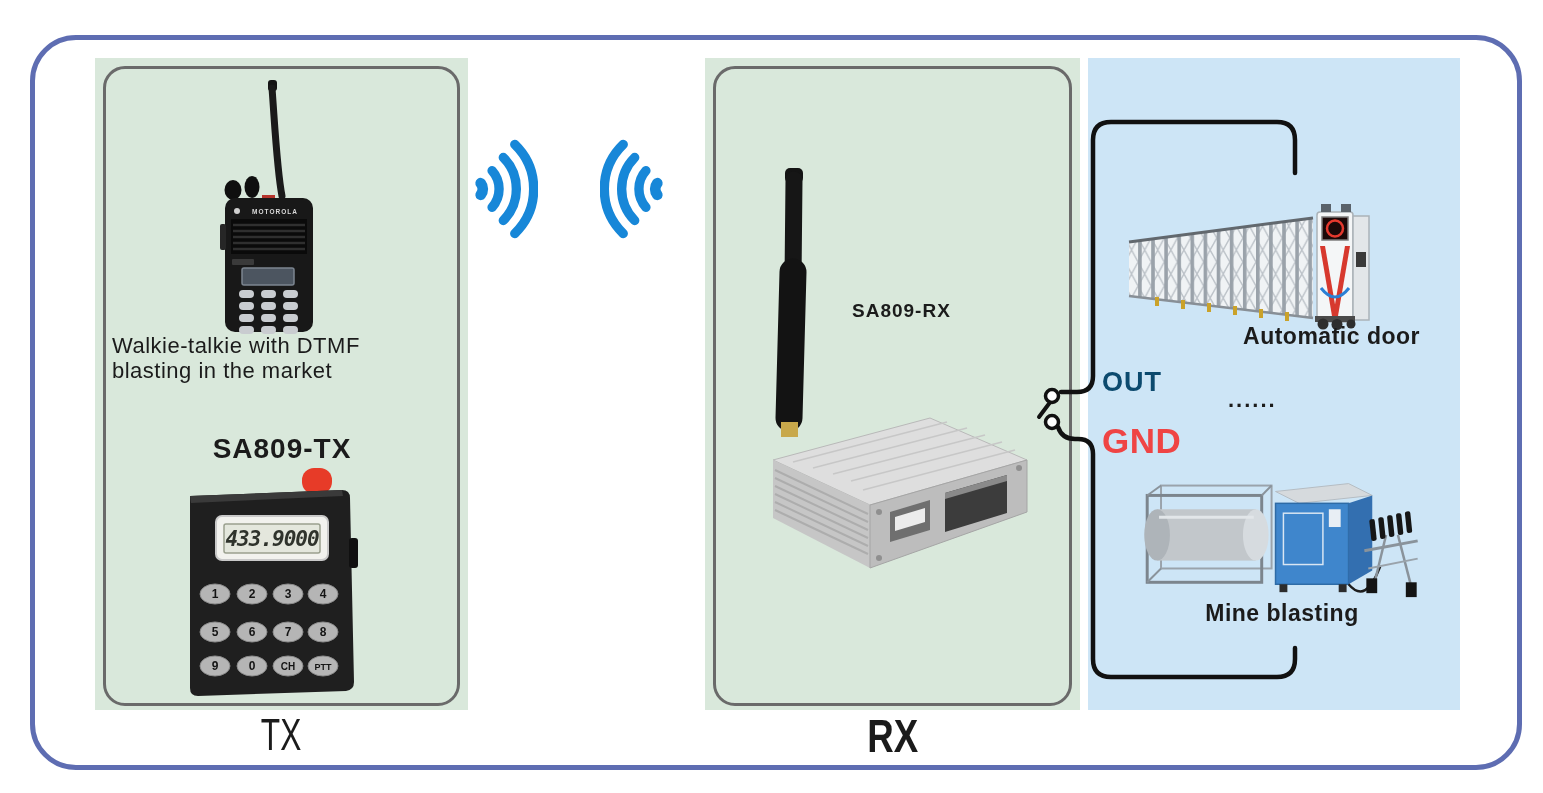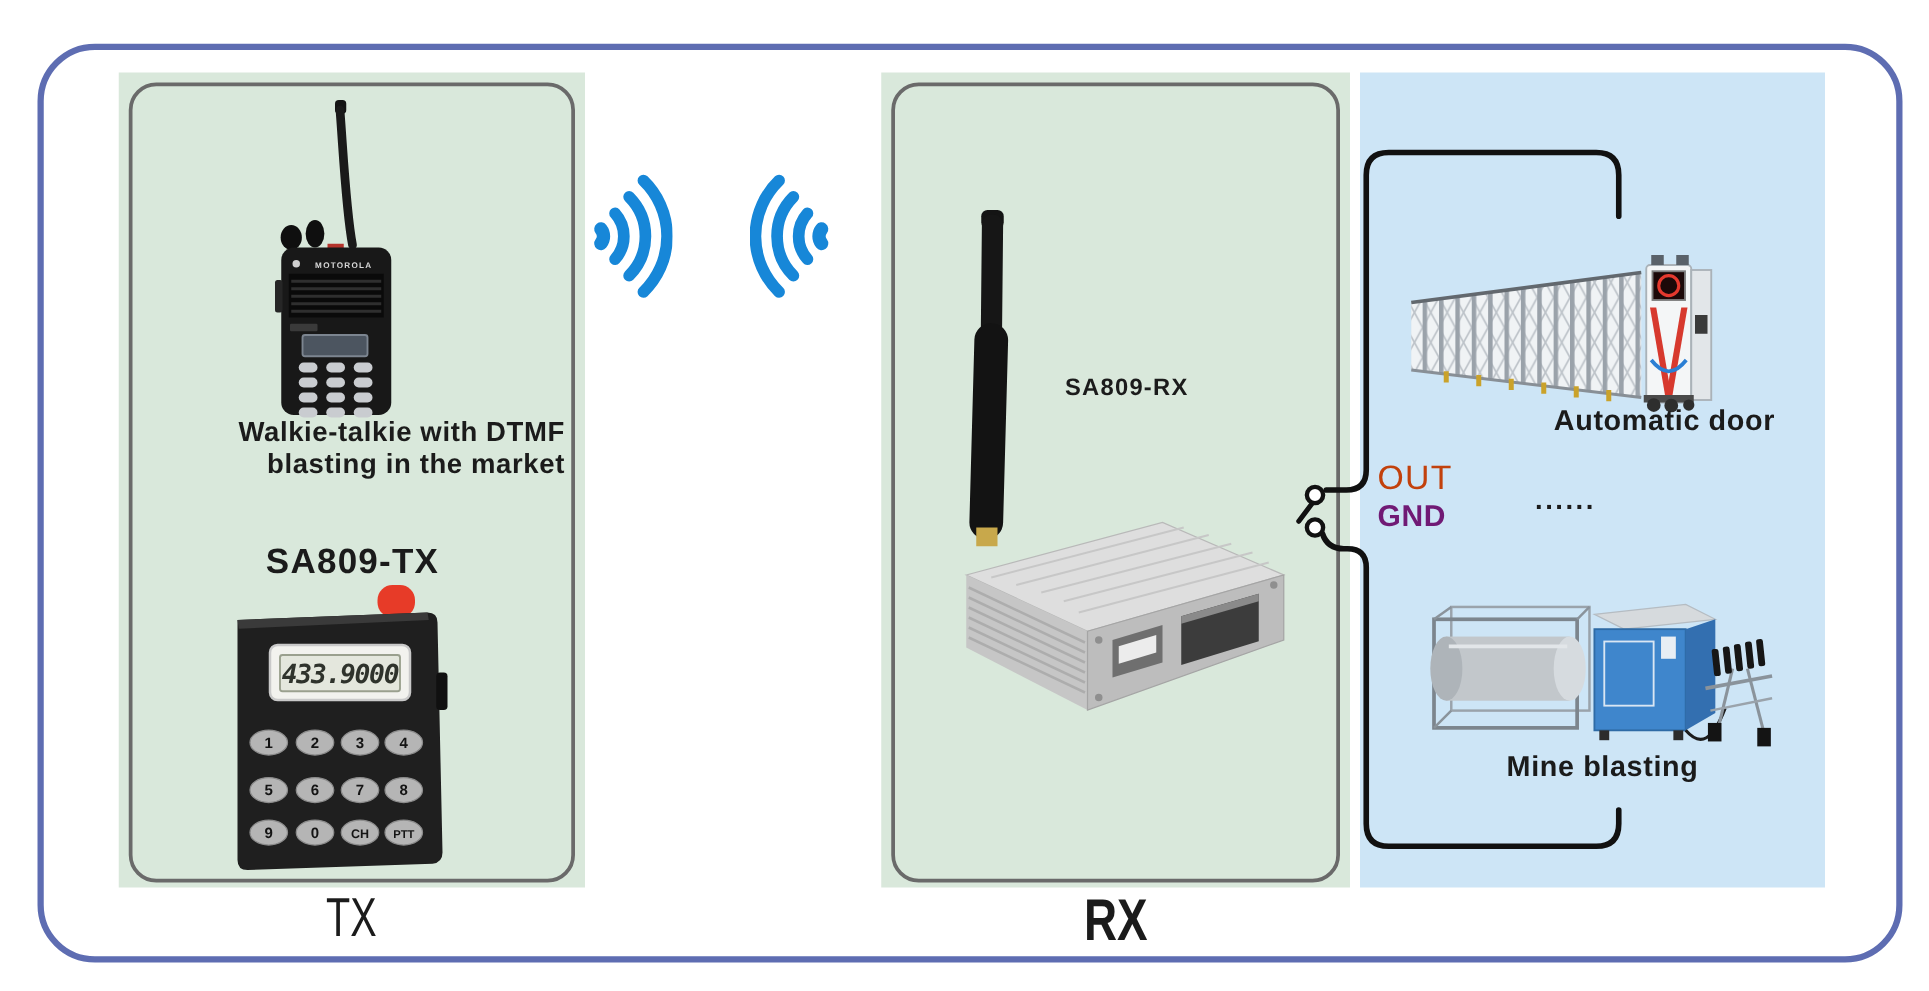--- a/index.html
+++ b/index.html
@@ -14,39 +14,39 @@
   .panel-green-border{border:3px solid #6a6a6a;border-radius:22px;}
 
   .left-green{left:95px;top:58px;width:373px;height:652px;}
   .left-border{left:103px;top:66px;width:351px;height:634px;}
 
   .mid-green{left:705px;top:58px;width:375px;height:652px;}
   .mid-border{left:713px;top:66px;width:353px;height:634px;}
 
   .blue-panel{left:1088px;top:58px;width:372px;height:652px;background:#cde5f6;}
 
-  .cap1{left:112px;top:333px;width:340px;text-align:right;
-        font-size:22px;font-weight:bold;line-height:25px;letter-spacing:.5px;}
+  .cap1{left:112px;top:333px;width:340px;text-align:left;
+        font-size:22px;font-weight:normal;line-height:25px;letter-spacing:.5px;}
   .or-lab{left:112px;top:394px;width:340px;text-align:center;font-size:24px;font-weight:bold;}
   .satx-lab{left:112px;top:433px;width:340px;text-align:center;
         font-size:28px;font-weight:bold;letter-spacing:1px;}
   .sarx-lab{left:852px;top:300px;font-size:19px;font-weight:bold;letter-spacing:1px;}
 
   .tx-big{left:95px;top:710px;width:373px;text-align:center;}
   .tx-big span{display:inline-block;font-size:44px;font-weight:500;
         transform:scaleX(.72);transform-origin:center;}
   .rx-big{left:705px;top:708px;width:375px;text-align:center;}
   .rx-big span{display:inline-block;font-size:47px;font-weight:800;
         transform:scaleX(.78);transform-origin:center;}
 
   .ue-title{left:1160px;top:74px;width:300px;text-align:center;
         font-size:29px;font-weight:bold;letter-spacing:.5px;}
   .load-note{left:1300px;top:127px;font-size:19px;font-weight:bold;letter-spacing:.5px;white-space:nowrap;}
-  .out-lab{left:1102px;top:367px;font-size:27px;font-weight:normal;color:#c2410c;letter-spacing:1px;}
-  .gnd-lab{left:1102px;top:400px;font-size:24px;font-weight:bold;color:#701a75;letter-spacing:.5px;}
+  .out-lab{left:1102px;top:367px;font-size:27px;font-weight:bold;color:#0c4a6e;letter-spacing:1px;}
+  .gnd-lab{left:1102px;top:421px;font-size:35px;font-weight:bold;color:#ef4444;letter-spacing:.5px;}
   .dots{left:1228px;top:387px;font-size:22px;font-weight:bold;letter-spacing:2px;}
   .autodoor-lab{left:1120px;top:323px;width:300px;text-align:right;font-size:23px;font-weight:bold;letter-spacing:.5px;}
   .mine-lab{left:1132px;top:600px;width:300px;text-align:center;font-size:23px;font-weight:bold;letter-spacing:.5px;}
 </style>
 </head>
 <body>
 
 <div class="stage">
 
   <div class="abs outer-frame"></div>

